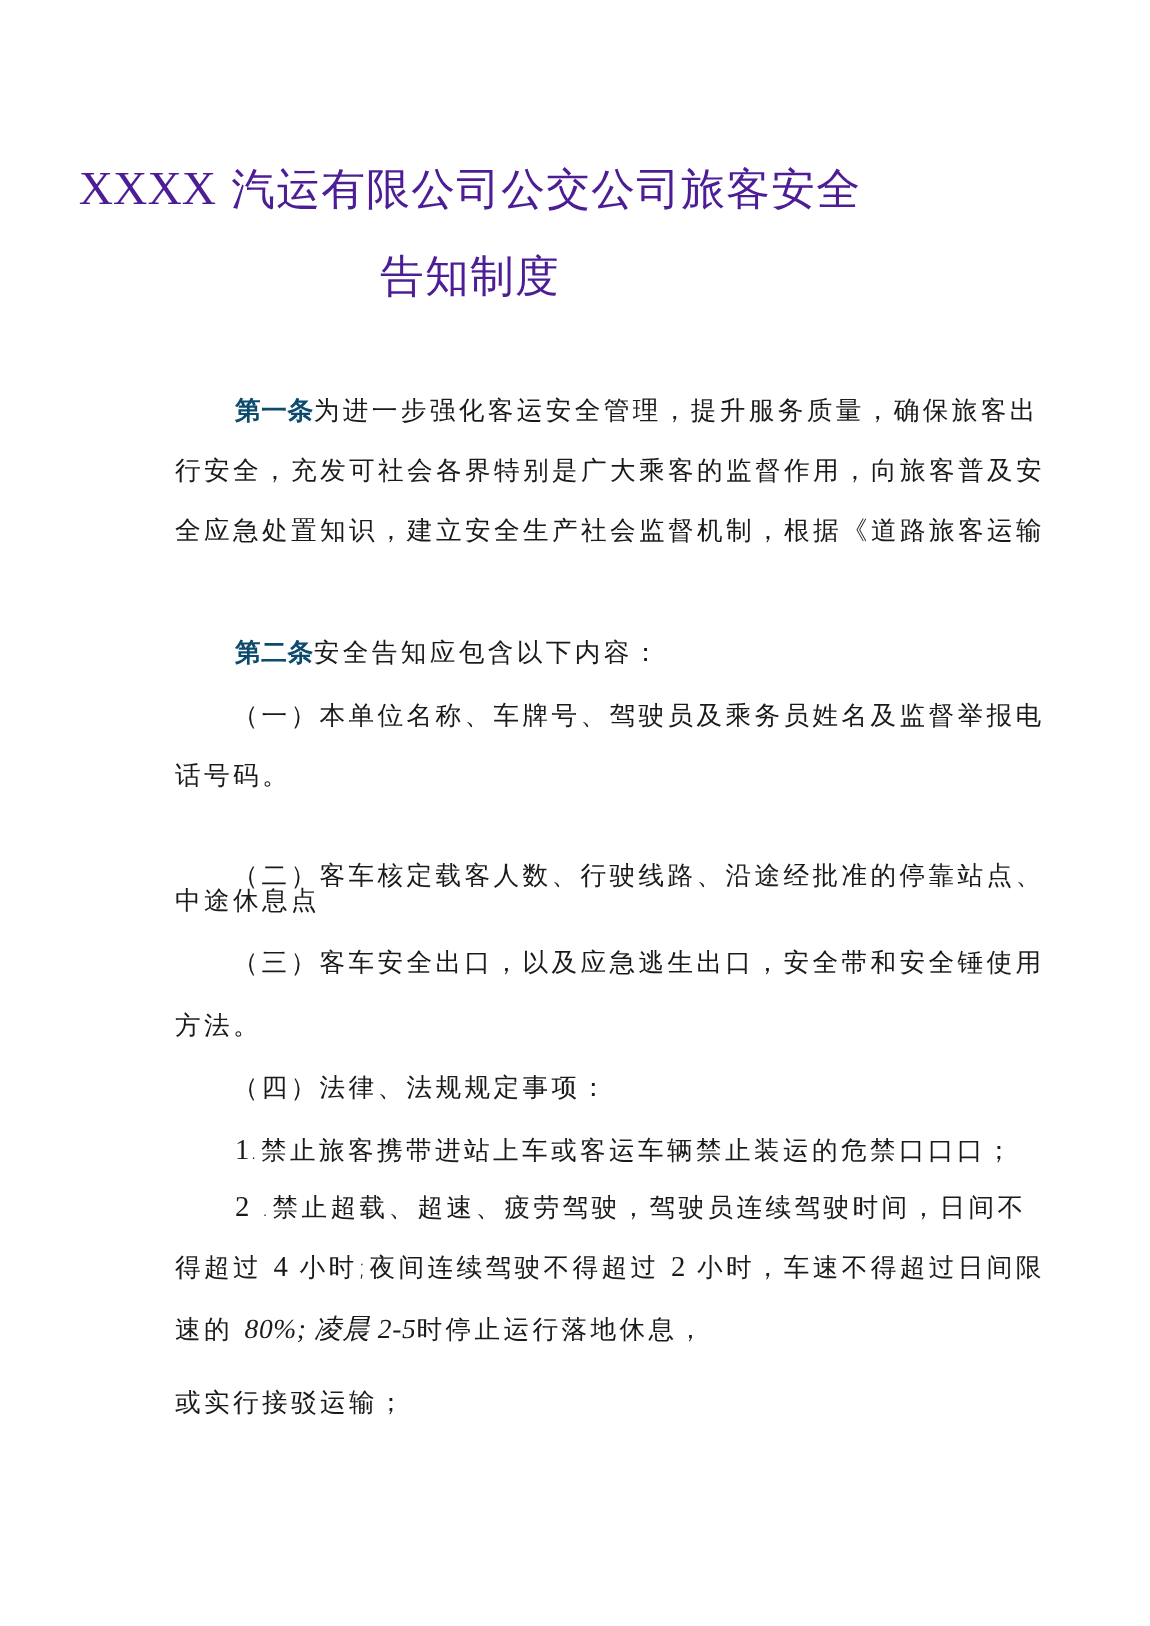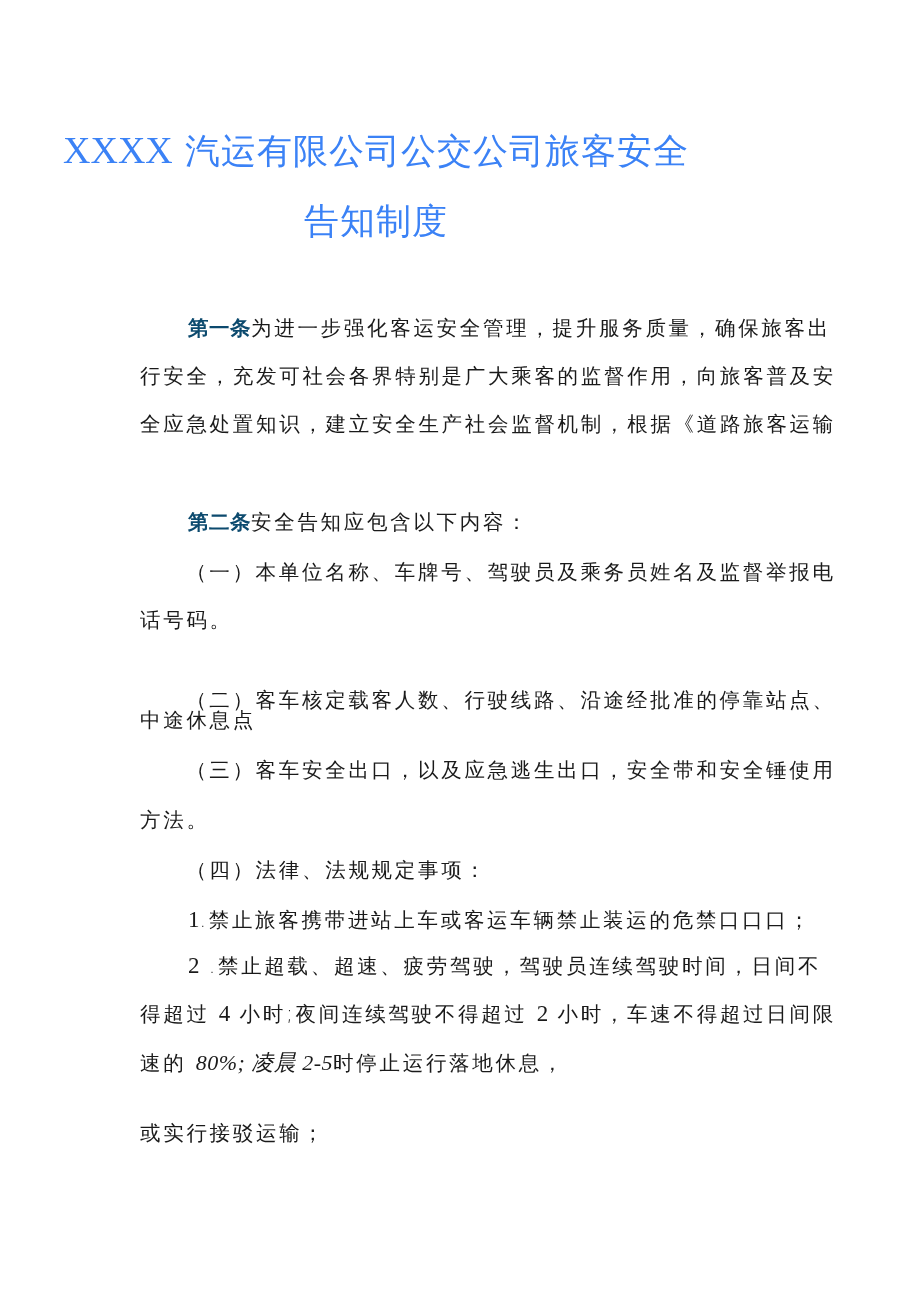--- a/index.html
+++ b/index.html
@@ -5,21 +5,21 @@
     html, body { margin: 0; padding: 0; background: #ffffff; }
     body {
       width: 920px; height: 1301px; position: relative; overflow: hidden;
       font-family: "DejaVu Serif", "Liberation Serif", serif;
       color: #1a1a1a;
     }
     .page { position: absolute; left: 0; top: 0; width: 920px; height: 1301px; }
     .title {
       position: absolute; left: 0; width: 752px; text-align: center;
       font-family: "DejaVu Sans", "Liberation Sans", sans-serif;
-      font-size: 35px; color: #3b82f6; letter-spacing: 1px;
+      font-size: 35px; color: #4c1d95; letter-spacing: 1px;
       white-space: nowrap;
     }
     .title .latin { font-family: "Liberation Serif", "DejaVu Serif", serif; font-size: 38px; letter-spacing: 0; }
     .line {
       position: absolute; left: 140px; white-space: nowrap;
       font-size: 20.5px; letter-spacing: 2.7px; color: #1a1a1a;
       font-family: "DejaVu Sans", "Liberation Sans", sans-serif;
       font-weight: 300;
     }
     .line.indent { left: 188px; }
@@ -72,15 +72,15 @@
     <span>得超过</span>
     <span class="num-digit">4</span>
     <span>小时;夜间连续驾驶不得超过</span>
     <span class="num-digit">2</span>
     <span>小时，车速不得超过日间限</span>
   </div>
   <div class="line" style="top:1048px;">
     <span>速的</span>
     <span class="italic">80%; 凌晨 2-5</span><span>时停止运行落地休息，</span>
   </div>
-  <div class="line" style="top:1108px;margin-top:11px;">或实行接驳运输；</div>
+  <div class="line" style="top:1108px;">或实行接驳运输；</div>
 
 </div>
 
 </body></html>

